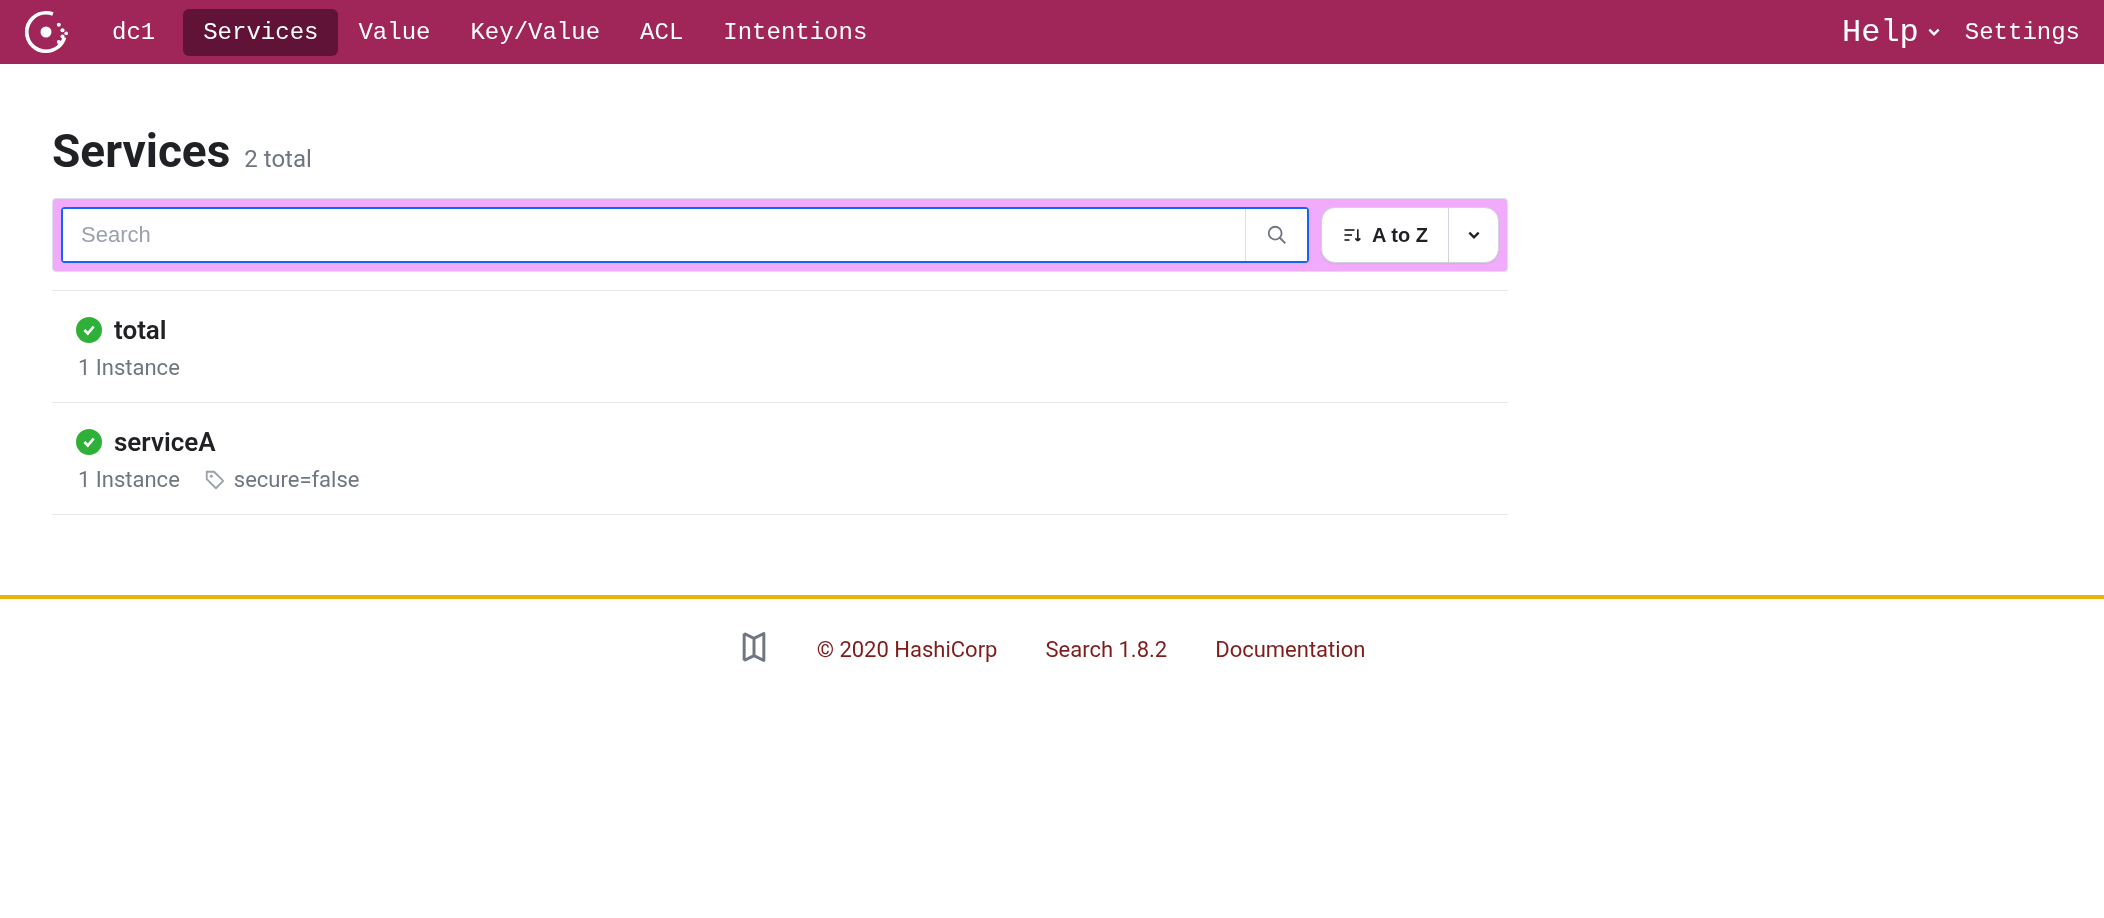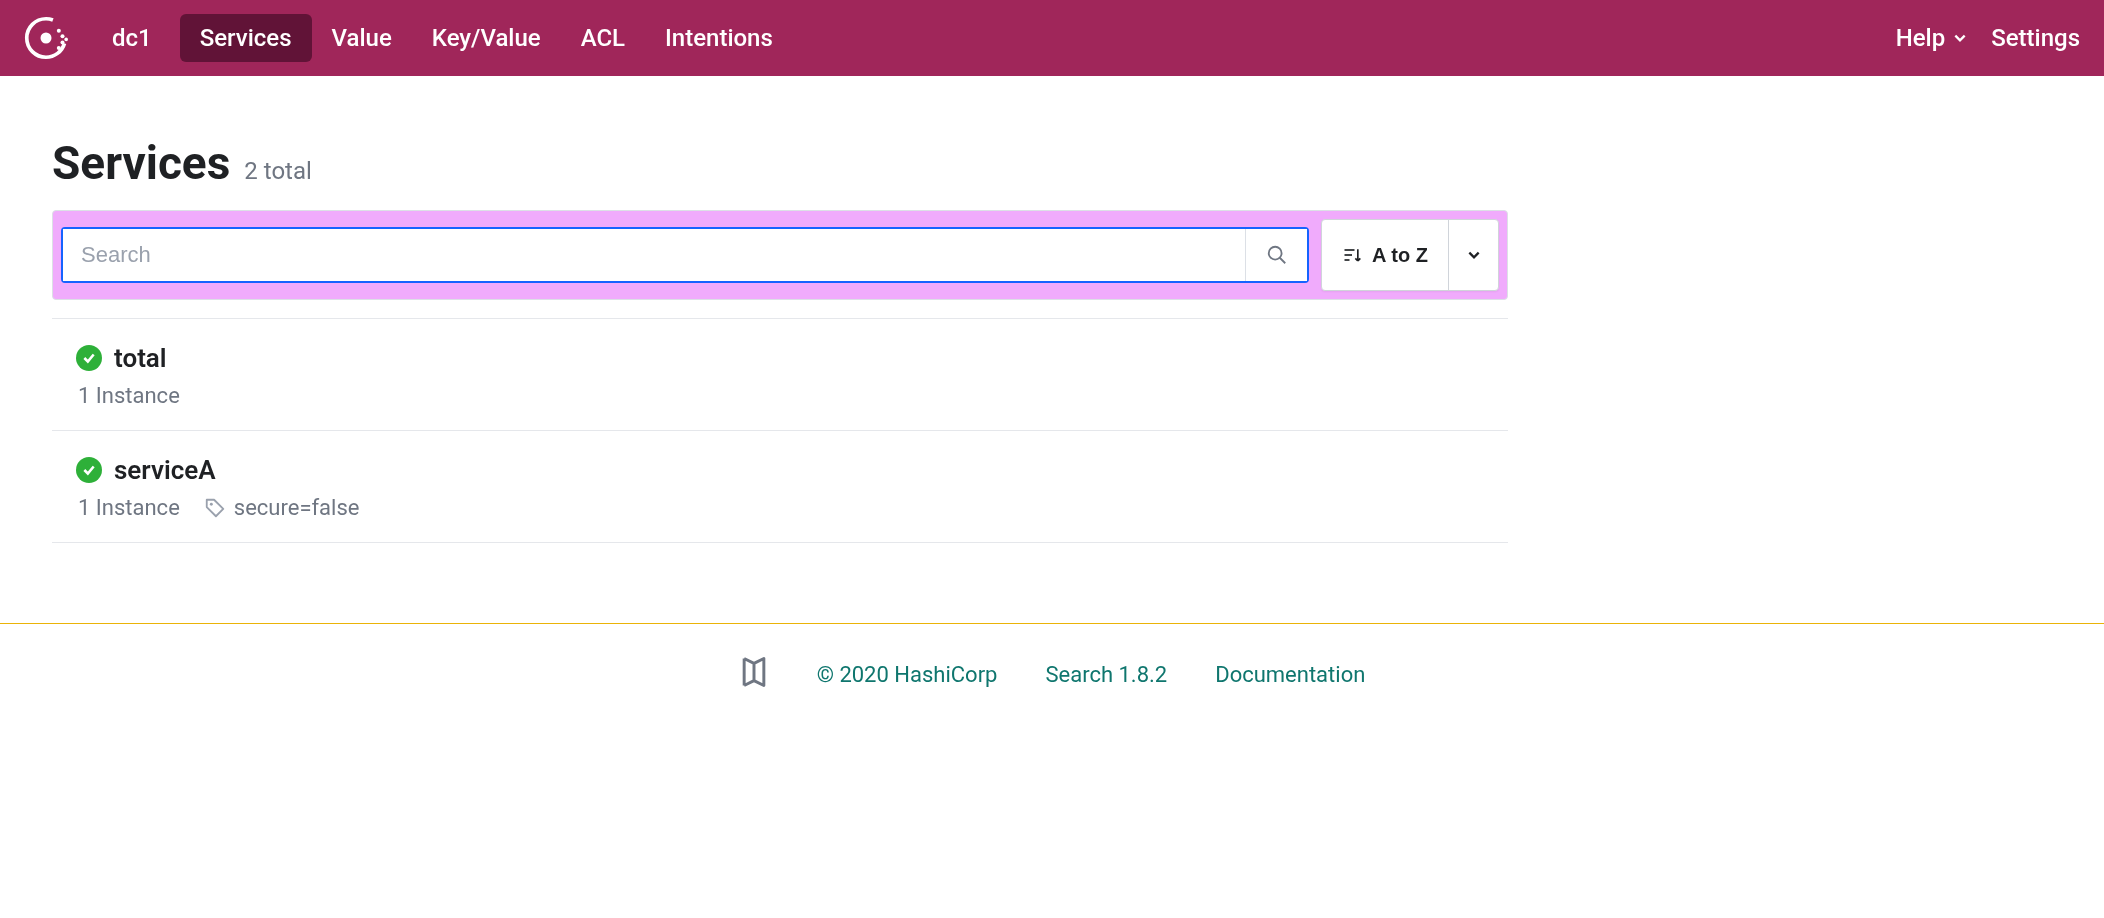--- a/index.html
+++ b/index.html
@@ -4,25 +4,26 @@
   <style>
     * { box-sizing: border-box; margin: 0; padding: 0; }
     body {
       font-family: -apple-system, BlinkMacSystemFont, "Segoe UI", Roboto, sans-serif;
       background: #fff;
       color: #222;
     }
     
     .topbar {
       background: #a0265a;
-      height: 76px;
+      height: 64px;
       display: flex;
       align-items: center;
       padding: 16px 24px;
       gap: 8px;
+      font-family: Liberation Mono, monospace;
     }
     .logo {
       width: 44px;
       height: 44px;
       display: flex;
       align-items: center;
       justify-content: center;
       margin-right: 16px;
     }
     .nav-left { display: flex; align-items: center; gap: 0; }
@@ -33,21 +34,21 @@
       padding: 10px 20px;
       border-radius: 6px;
       cursor: pointer;
     }
     .nav-item.active {
       background: #611337;
     }
     .nav-item.dc { margin-right: 8px; }
     .spacer { flex: 1; }
     .nav-right { display: flex; align-items: center; gap: 24px; }
-    .help-item { display: flex; align-items: center; gap: 8px; color:#fff; font-size:24px; font-weight:500; cursor:pointer; }
+    .help-item { display: flex; align-items: center; gap: 8px; color:#fff; font-size:32px; font-weight:500; cursor:pointer; }
     .chevron-small { width:14px; height:14px; }
 
     
     .main {
       padding: 60px 52px 40px 52px;
       max-width: 1560px;
     }
     .page-title-row {
       display: flex;
       align-items: baseline;
@@ -99,22 +100,22 @@
       background: #fff;
       display: flex;
       align-items: center;
       justify-content: center;
       cursor: pointer;
     }
     .sort-group {
       display: flex;
       background: #fff;
       border: 1px solid #d0d4da;
-      border-radius: 4px;
-      height: 72px;
+      border-radius: 14px;
+      height: 56px;
       box-shadow: 0 1px 2px rgba(0,0,0,0.05);
     }
     .sort-btn {
       display: flex;
       align-items: center;
       gap: 10px;
       padding: 0 20px;
       font-size: 20px;
       font-weight: 600;
       color: #1f2124;
@@ -167,29 +168,29 @@
       align-items: center;
       gap: 24px;
       font-size: 22px;
       color: #6f7682;
       padding-left: 2px;
     }
     .tag-wrap { display:flex; align-items:center; gap:8px; color:#6f7682; }
 
     
     .footer {
-      border-top: 1px solid #eab308;
+      border-top: 4px solid #eab308;
       margin-top: 40px;
       padding: 32px 0;
       display: flex;
       align-items: center;
       justify-content: center;
       gap: 48px;
       font-size: 22px;
-      color: #0f766e;
+      color: #7f1d1d;
     }
     .footer-link { cursor: pointer; }
   </style>
 </head>
 <body>
 
 <div class="topbar">
   <div class="logo">
     <svg viewBox="0 0 48 48" width="44" height="44">
       <circle cx="24" cy="24" r="21" fill="none" stroke="#fff" stroke-width="4" stroke-dasharray="100 40" stroke-dashoffset="-6"></circle>

